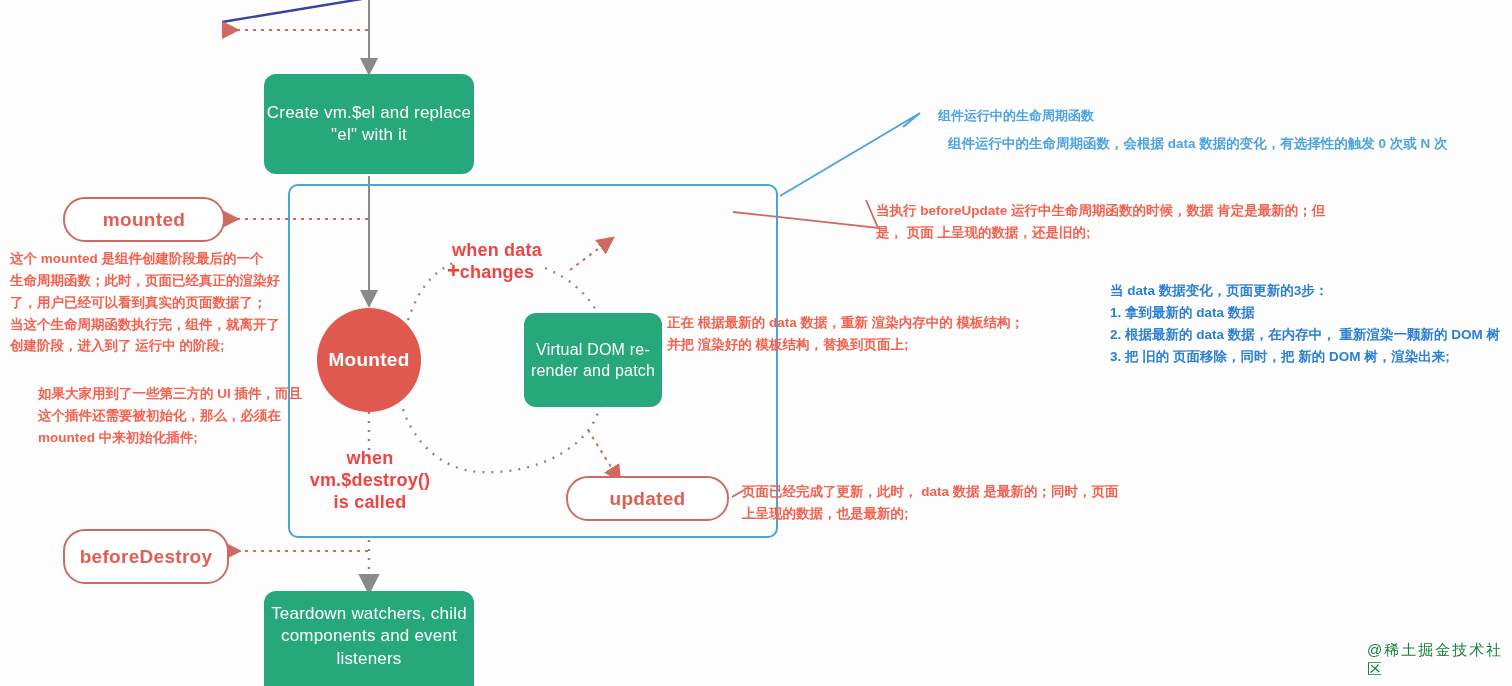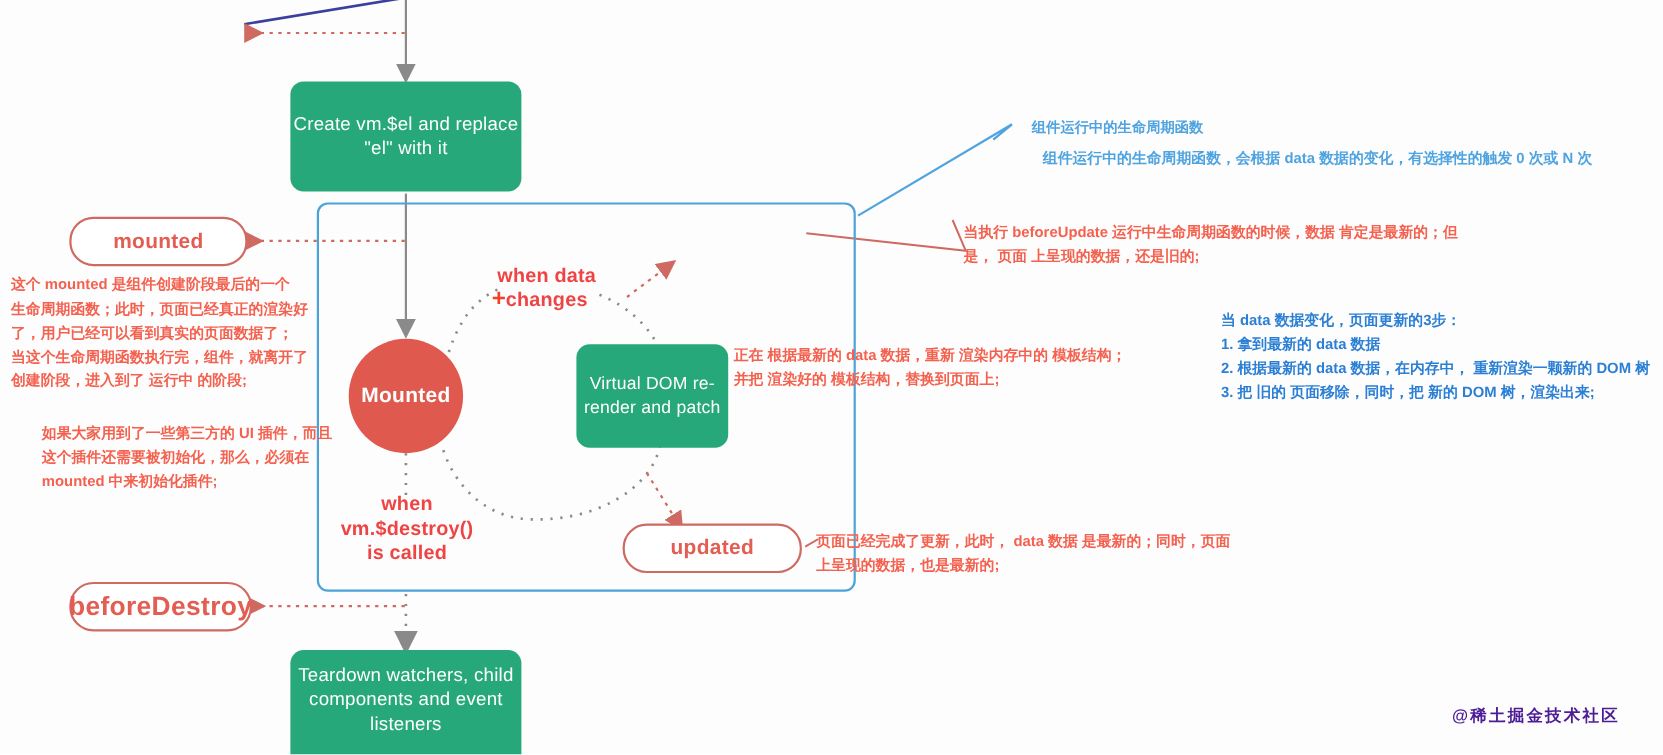--- a/index.html
+++ b/index.html
@@ -91,23 +91,24 @@
     line-height: 1.62;
     font-weight: bold;
     white-space: pre-line;
   }
   .anno-red { color: #f4614f; }
   .anno-blue { color: #2b7fd4; }
   .anno-blue-light { color: #4ea3e0; }
 
   .watermark {
     position: absolute;
-    color: #4c1d95;
-    font-weight: bold;
+    color: #15803d;
+    font-weight: normal;
     letter-spacing: 2px;
+    margin-left: 47px;
   }
 
   .plus-mark {
     position: absolute;
     color: #f2402a;
     font-weight: bold;
   }
 </style>
 </head>
 <body>
@@ -188,21 +189,21 @@
 
   <div class="pill" style="left:63px; top:197px; width:162px; height:45px; font-size:19px;">
     <span>mounted</span>
   </div>
 
 
   <div class="pill" style="left:566px; top:476px; width:163px; height:45px; font-size:19px;">
     <span>updated</span>
   </div>
 
-  <div class="pill" style="left:63px; top:529px; width:166px; height:45px; font-size:24px;">
+  <div class="pill" style="left:63px; top:529px; width:166px; height:55px; font-size:19px;">
     <span>beforeDestroy</span>
   </div>
 
   <div class="grey-label" style="left:432px; top:240px; width:130px; font-size:18px;">
     <div>when data</div>
     <div>changes</div>
   </div>
   <div class="plus-mark" style="left:447px; top:258px; font-size:22px;">+</div>
 
   <div class="grey-label" style="left:300px; top:448px; width:140px; font-size:18px; white-space:pre-line;">when

